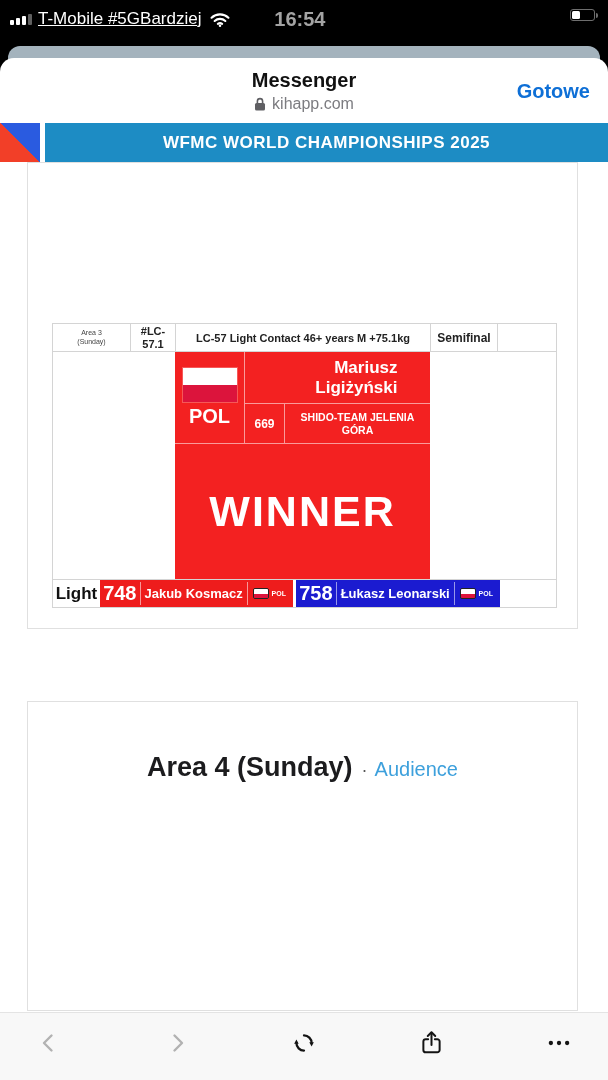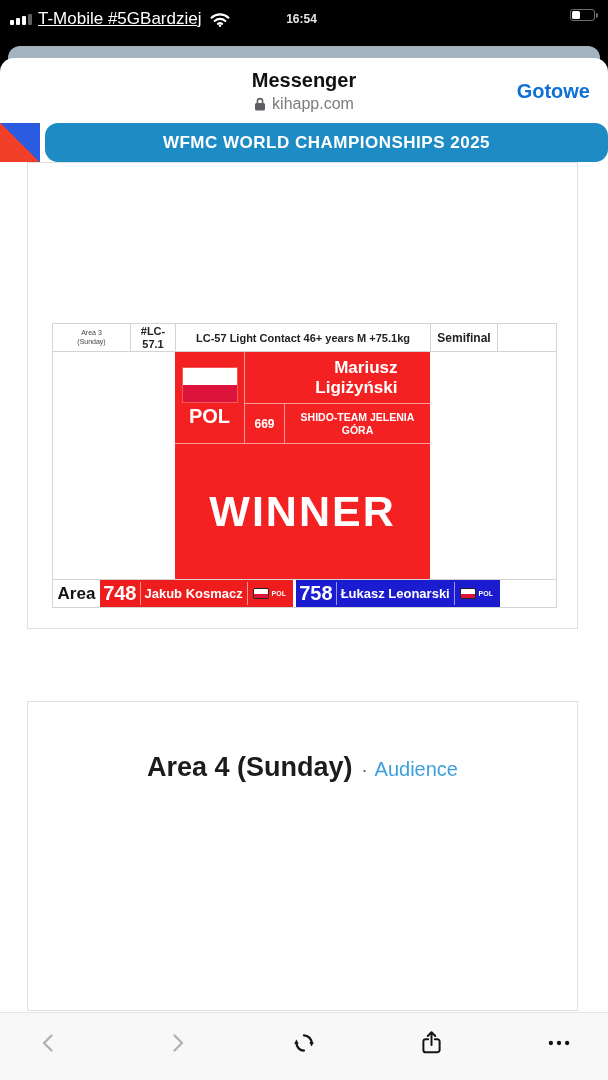--- a/index.html
+++ b/index.html
@@ -5,42 +5,42 @@
   * { margin:0; padding:0; box-sizing:border-box; }
   html,body { width:608px; height:1080px; }
   body { background:#000; font-family:"Liberation Sans","DejaVu Sans",sans-serif; position:relative; overflow:hidden; }
 
   
   .statusbar { position:absolute; top:0; left:0; width:608px; height:34px; display:flex; align-items:center; padding:4px 10px 0 10px; color:#fff; }
   .sig { display:flex; align-items:flex-end; gap:2px; margin-right:6px; }
   .sig span { width:4px; border-radius:1px; background:#fff; display:block; }
   .sig .b1{height:5px}.sig .b2{height:7px}.sig .b3{height:9px}.sig .b4{height:11px;background:#5f5f5f}
   .carrier { font-size:17px; color:#fff; margin-right:8px; white-space:nowrap;text-decoration:underline; }
-  .time { position:absolute; left:50%; transform:translateX(-58%); font-size:12px; font-weight:700; color:#e5e5e5; }
+  .time { position:absolute; left:50%; transform:translateX(-58%); font-size:20px; font-weight:700; color:#a3a3a3; }
   .battery { position:absolute; right:10px; top:9px; display:flex; align-items:center; }
   .batt-body { width:25px; height:12px; border:1px solid #6e6e6e; border-radius:3px; padding:1px; }
   .batt-fill { width:38%; height:100%; background:#fff; border-radius:1.5px; }
   .batt-nub { width:2px; height:5px; background:#6e6e6e; border-radius:0 2px 2px 0; margin-left:1px; }
 
   
   .behind { position:absolute; top:46px; left:8px; right:8px; height:26px; background:#a4b3bd; border-radius:12px 12px 0 0; }
 
   
   .sheet { position:absolute; top:58px; left:0; width:608px; height:1022px; background:#fff; border-radius:14px 14px 0 0; overflow:hidden; }
 
   .browser-header { position:relative; height:65px; }
   .bh-title { text-align:center; padding-top:11px; font-size:20px; font-weight:700; color:#111; }
   .bh-domain { display:flex; justify-content:center; align-items:center; gap:6px; margin-top:3px; color:#7c7c80; font-size:16px; }
   .done-btn { position:absolute; right:18px; top:22px; font-size:20px; font-weight:600; color:#0e6fd6; }
 
   
   .banner { height:39px; display:flex; }
   .banner-logo { width:40px; height:39px; background:linear-gradient(45deg,#f23f28 49.6%,#2a5be0 50.4%); }
   .banner-gap { width:5px; background:#fff; }
-  .banner-bar { flex:1; background:#1d8cc4; display:flex; align-items:center; justify-content:center;border-radius:13px; }
+  .banner-bar { flex:1; background:#1d8cc4; display:flex; align-items:center; justify-content:center; }
   .banner-bar span { color:#fff; font-weight:700; font-size:17px; letter-spacing:.5px; }
 
   
   .content { position:relative; height:918px; background:#fff; }
   .card { position:absolute; left:27px; width:551px; background:#fff; border:1px solid #e0e0e0; }
   .card1 { top:0; height:467px; }
   .card2 { top:539px; height:310px; }
 
   
   .match-table { position:absolute; left:24px; top:160px; width:505px; border:1px solid #d4d4d4; }
@@ -181,21 +181,21 @@
                 </div>
               </div>
             </div>
             <div class="wb-winner">
               <span>WINNER</span>
             </div>
           </div>
         </div>
 
         <div class="mt-footer">
-          <div class="next-label">Area</div>
+          <div class="next-label">Light</div>
           <div class="chip chip-red">
             <div class="chip-no">748</div>
             <div class="chip-sep"></div>
             <div class="chip-name">Jakub Kosmacz</div>
             <div class="chip-sep"></div>
             <div class="chip-flag-wrap">
               <div class="flag-small">
                   <div class="fw"></div>
                   <div class="fr"></div>
                 </div>

